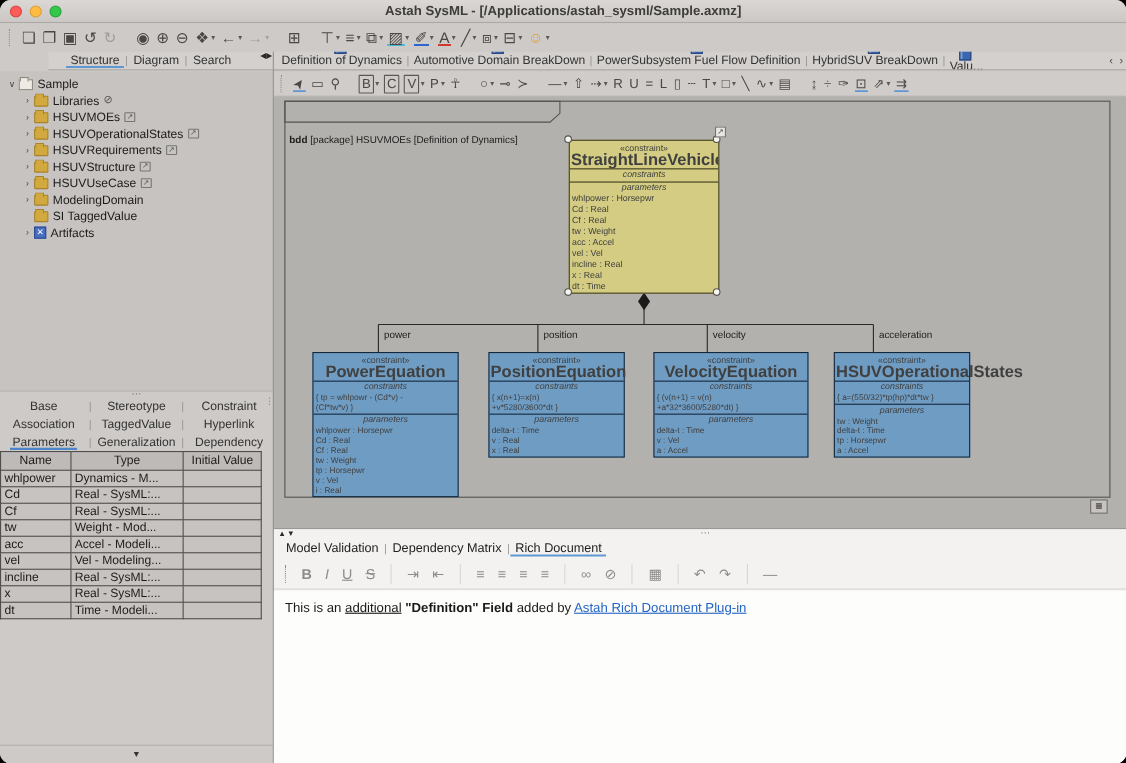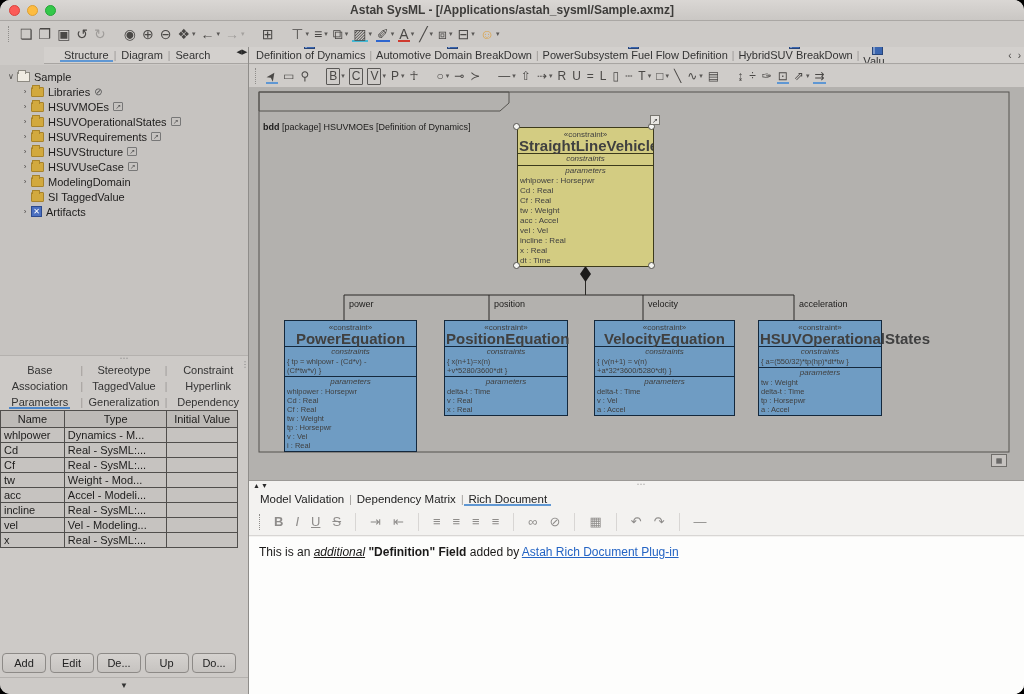--- a/index.html
+++ b/index.html
@@ -93,21 +93,21 @@
   #bottom-panel{position:absolute;left:249px;top:480px;right:0;bottom:0;background:#f3f2f0;border-top:1px solid #9b9996;}
   #bp-handles{position:absolute;left:4px;top:1px;font-size:7px;color:#2a2a2a;letter-spacing:1px;}
   #bp-dots{position:absolute;left:50%;top:0;font-size:9px;color:#8a8885;line-height:7px;}
   #bottom-tabs{position:absolute;left:0;top:9px;right:0;height:18px;display:flex;align-items:center;padding-left:7px;font-size:11.5px;color:#222;}
   #rich-toolbar{position:absolute;left:0;top:27px;right:0;height:28px;display:flex;align-items:center;padding-left:10px;color:#8e8c8a;border-bottom:1px solid #d8d6d4;}
   #rich-toolbar .tbtn{margin:0 5px;color:#8e8c8a;}
   #rich-toolbar .tbtn .g{font-size:13px;}
   #rich-toolbar .tb-gap{width:1px;height:18px;background:#d8d6d4;margin:0 8px;}
   .f-b{font-weight:bold;} .f-i{font-style:italic;} .f-u{text-decoration:underline;} .f-s{text-decoration:line-through;}
   #rich-content{position:absolute;left:0;top:56px;right:0;bottom:0;background:#fdfdfc;padding:8px 10px;font-size:12px;color:#1b1a19;}
-  .rt-em{font-style:italic;text-decoration:underline;}
+  .rt-em{text-decoration:underline;}
   .rt-bold{font-weight:bold;}
   .rt-link{color:#2464c4;text-decoration:underline;}
 </style>
 </head>
 <body>
 
 <div id="win">
 
   <div id="titlebar">
     <div class="tl" id="tl-close"></div>
@@ -324,43 +324,41 @@
           <td>tw</td>
           <td>Weight - Mod...</td>
           <td></td>
         </tr>
         <tr>
           <td>acc</td>
           <td>Accel - Modeli...</td>
           <td></td>
         </tr>
         <tr>
+          <td>vel</td>
+          <td>Vel - Modeling...</td>
+          <td></td>
+        </tr>
+        <tr>
           <td>incline</td>
           <td>Real - SysML:...</td>
           <td></td>
         </tr>
         <tr>
-          <td>vel</td>
-          <td>Vel - Modeling...</td>
-          <td></td>
-        </tr>
-        <tr>
           <td>x</td>
           <td>Real - SysML:...</td>
           <td></td>
         </tr>
+        <tr>
+          <td>dt</td>
+          <td>Time - Modeli...</td>
+          <td></td>
+        </tr>
       </tbody>
   </table>
-  <div id="left-buttons">
-      <div class="lbtn">Add</div>
-      <div class="lbtn">Edit</div>
-      <div class="lbtn">De...</div>
-      <div class="lbtn">Up</div>
-      <div class="lbtn">Do...</div>
-    </div>
   <div id="left-bottom">▼</div>
   <div id="vdivider"></div>
 
   <div id="diagram-tabs">
       <span class="dtab sel">
         <span class="dticon"></span>
         <span>Definition of Dynamics</span>
         <span class="dclose">×</span>
       </span>
       <span class="tsep">|</span>

